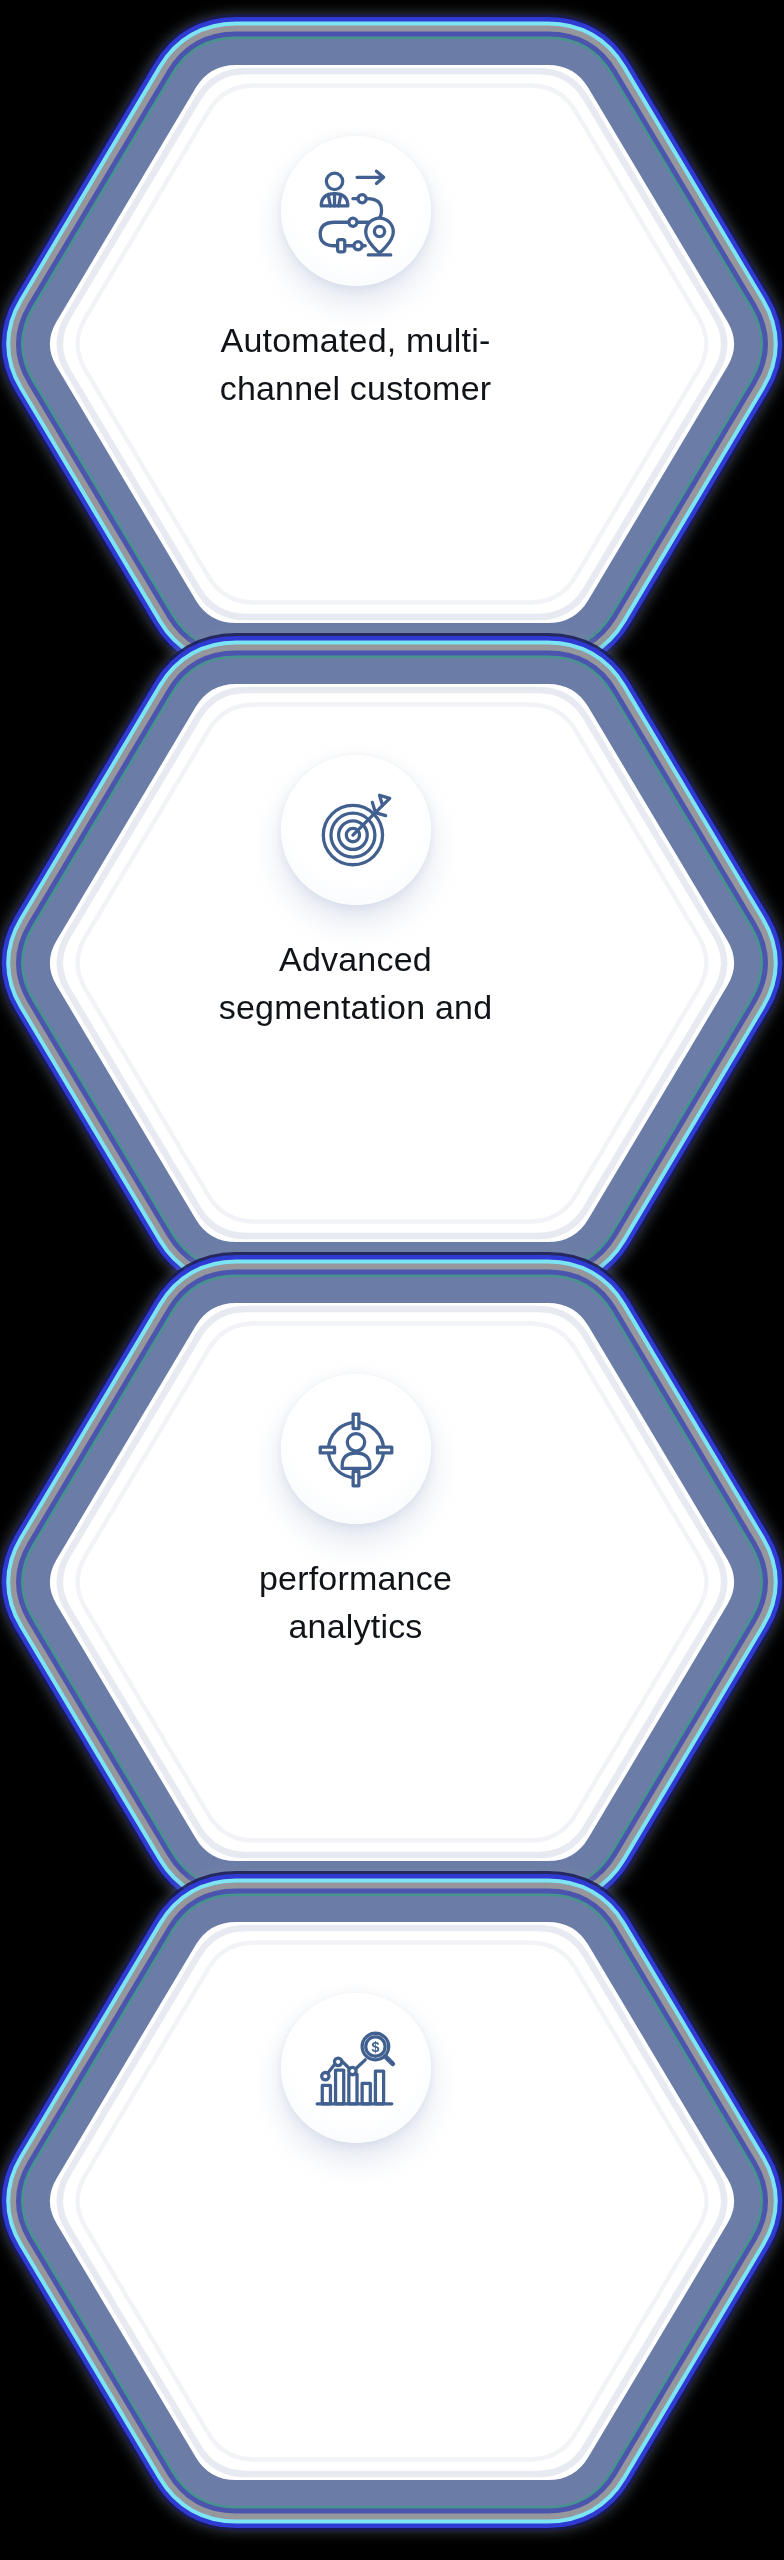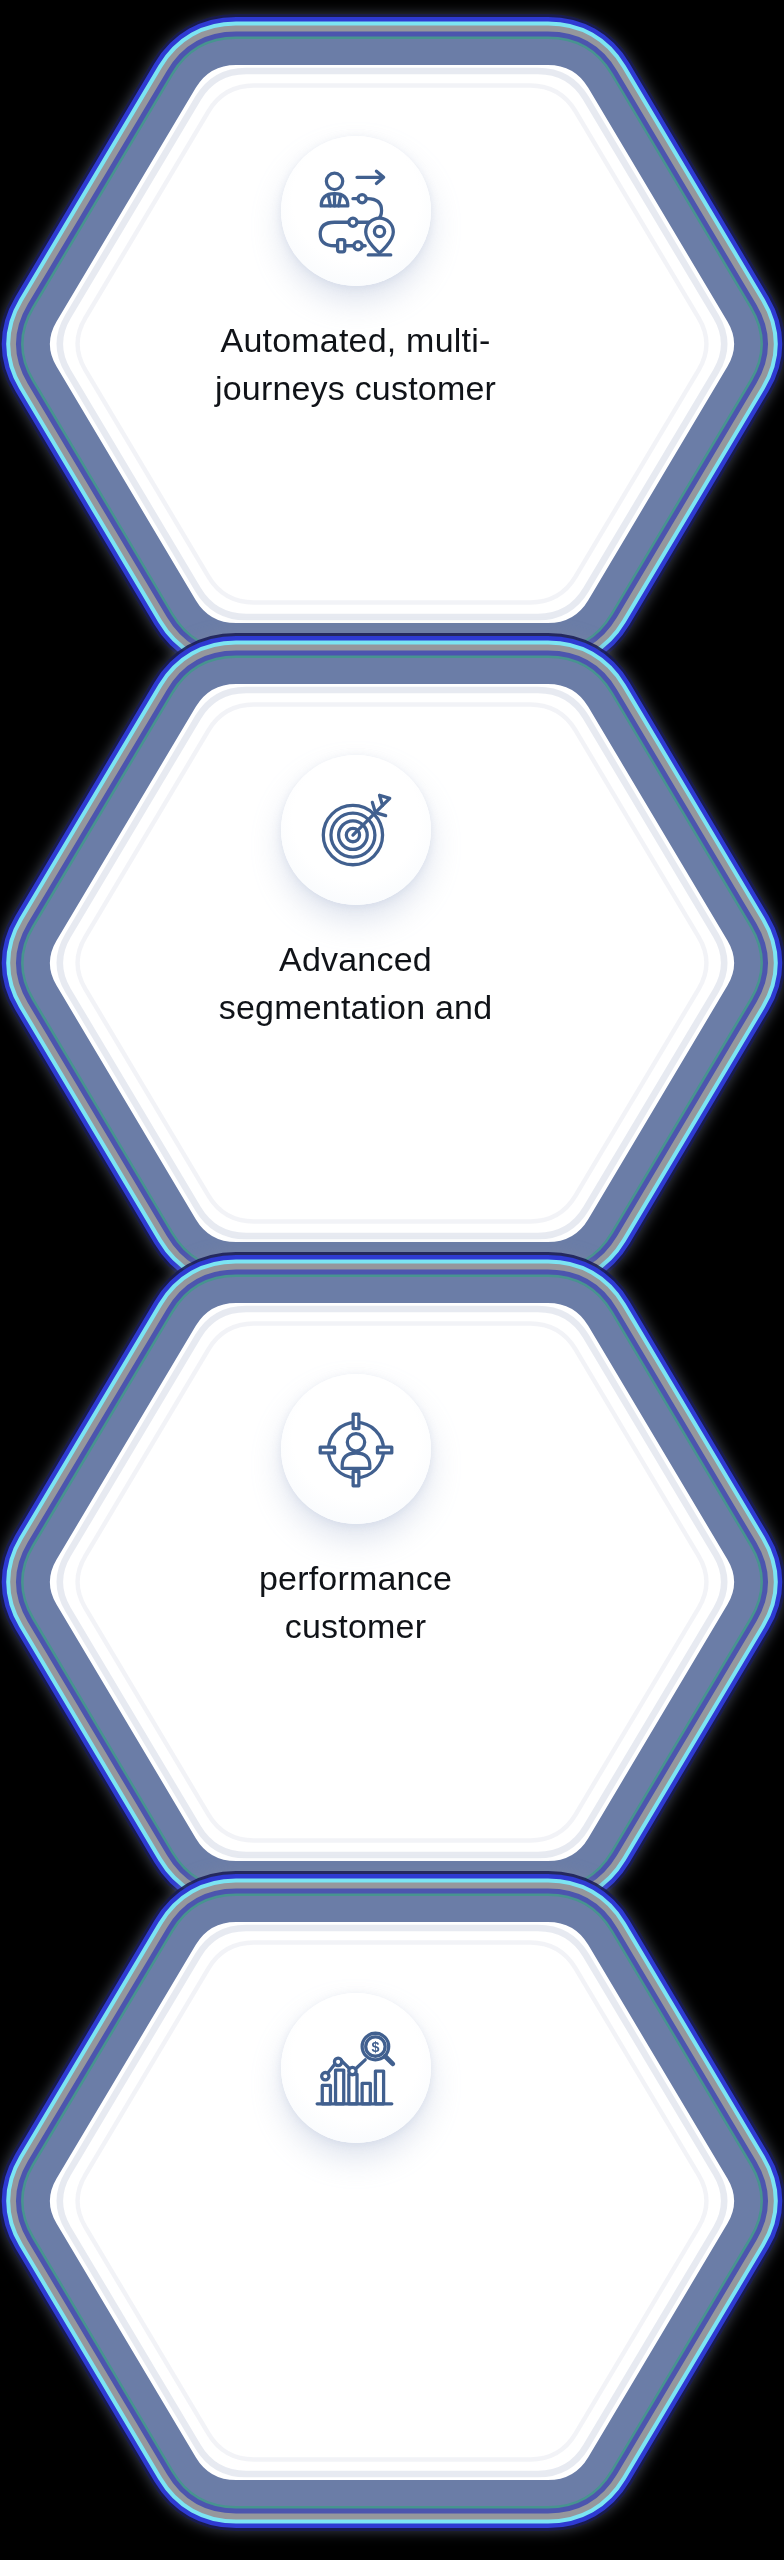--- a/index.html
+++ b/index.html
@@ -89,21 +89,21 @@
       <circle cx="42" cy="56" r="4" class="fillwhite"></circle>
       <rect x="27" y="73" width="7" height="12" rx="2" class="fillwhite"></rect>
       <circle cx="47" cy="79" r="4" class="fillwhite"></circle>
       <path d="M68,52 c-7.5,0 -13.5,6 -13.5,13.5 c0,9.5 13.5,20.5 13.5,20.5 s13.5,-11 13.5,-20.5 C81.5,58 75.5,52 68,52 Z" class="fillwhite"></path>
       <circle cx="68" cy="65" r="5"></circle>
       <path d="M57,88 H79"></path>
     </svg>
   </div>
   <div class="label">
     <div>Automated, multi-</div>
-    <div>journeys customer</div>
+    <div>channel customer</div>
   </div>
 </div>
 
 <div class="card card-2">
   <svg class="hex" viewBox="0 0 784 656">
     <use href="#hexp" class="ring ring-dark"></use>
     <use href="#hexp" class="ring ring-blue"></use>
     <use href="#hexp" class="ring ring-cyan"></use>
     <use href="#hexp" class="ring ring-gray"></use>
     <use href="#hexp" class="ring ring-indigo"></use>
@@ -147,21 +147,21 @@
       <rect x="42.2" y="11" width="5.6" height="14" class="fillwhite"></rect>
       <rect x="42.2" y="67" width="5.6" height="14" class="fillwhite"></rect>
       <rect x="10" y="43.2" width="14" height="5.6" class="fillwhite"></rect>
       <rect x="66" y="43.2" width="14" height="5.6" class="fillwhite"></rect>
       <circle cx="45" cy="38.5" r="8.5"></circle>
       <path d="M31.5,64 L31.5,61 Q31.5,49 45,49 Q58.5,49 58.5,61 L58.5,64 Z"></path>
     </svg>
   </div>
   <div class="label">
     <div>performance</div>
-    <div>customer</div>
+    <div>analytics</div>
   </div>
 </div>
 
 <div class="card card-4">
   <svg class="hex" viewBox="0 0 784 656">
     <use href="#hexp" class="ring ring-dark"></use>
     <use href="#hexp" class="ring ring-blue"></use>
     <use href="#hexp" class="ring ring-cyan"></use>
     <use href="#hexp" class="ring ring-gray"></use>
     <use href="#hexp" class="ring ring-indigo"></use>

